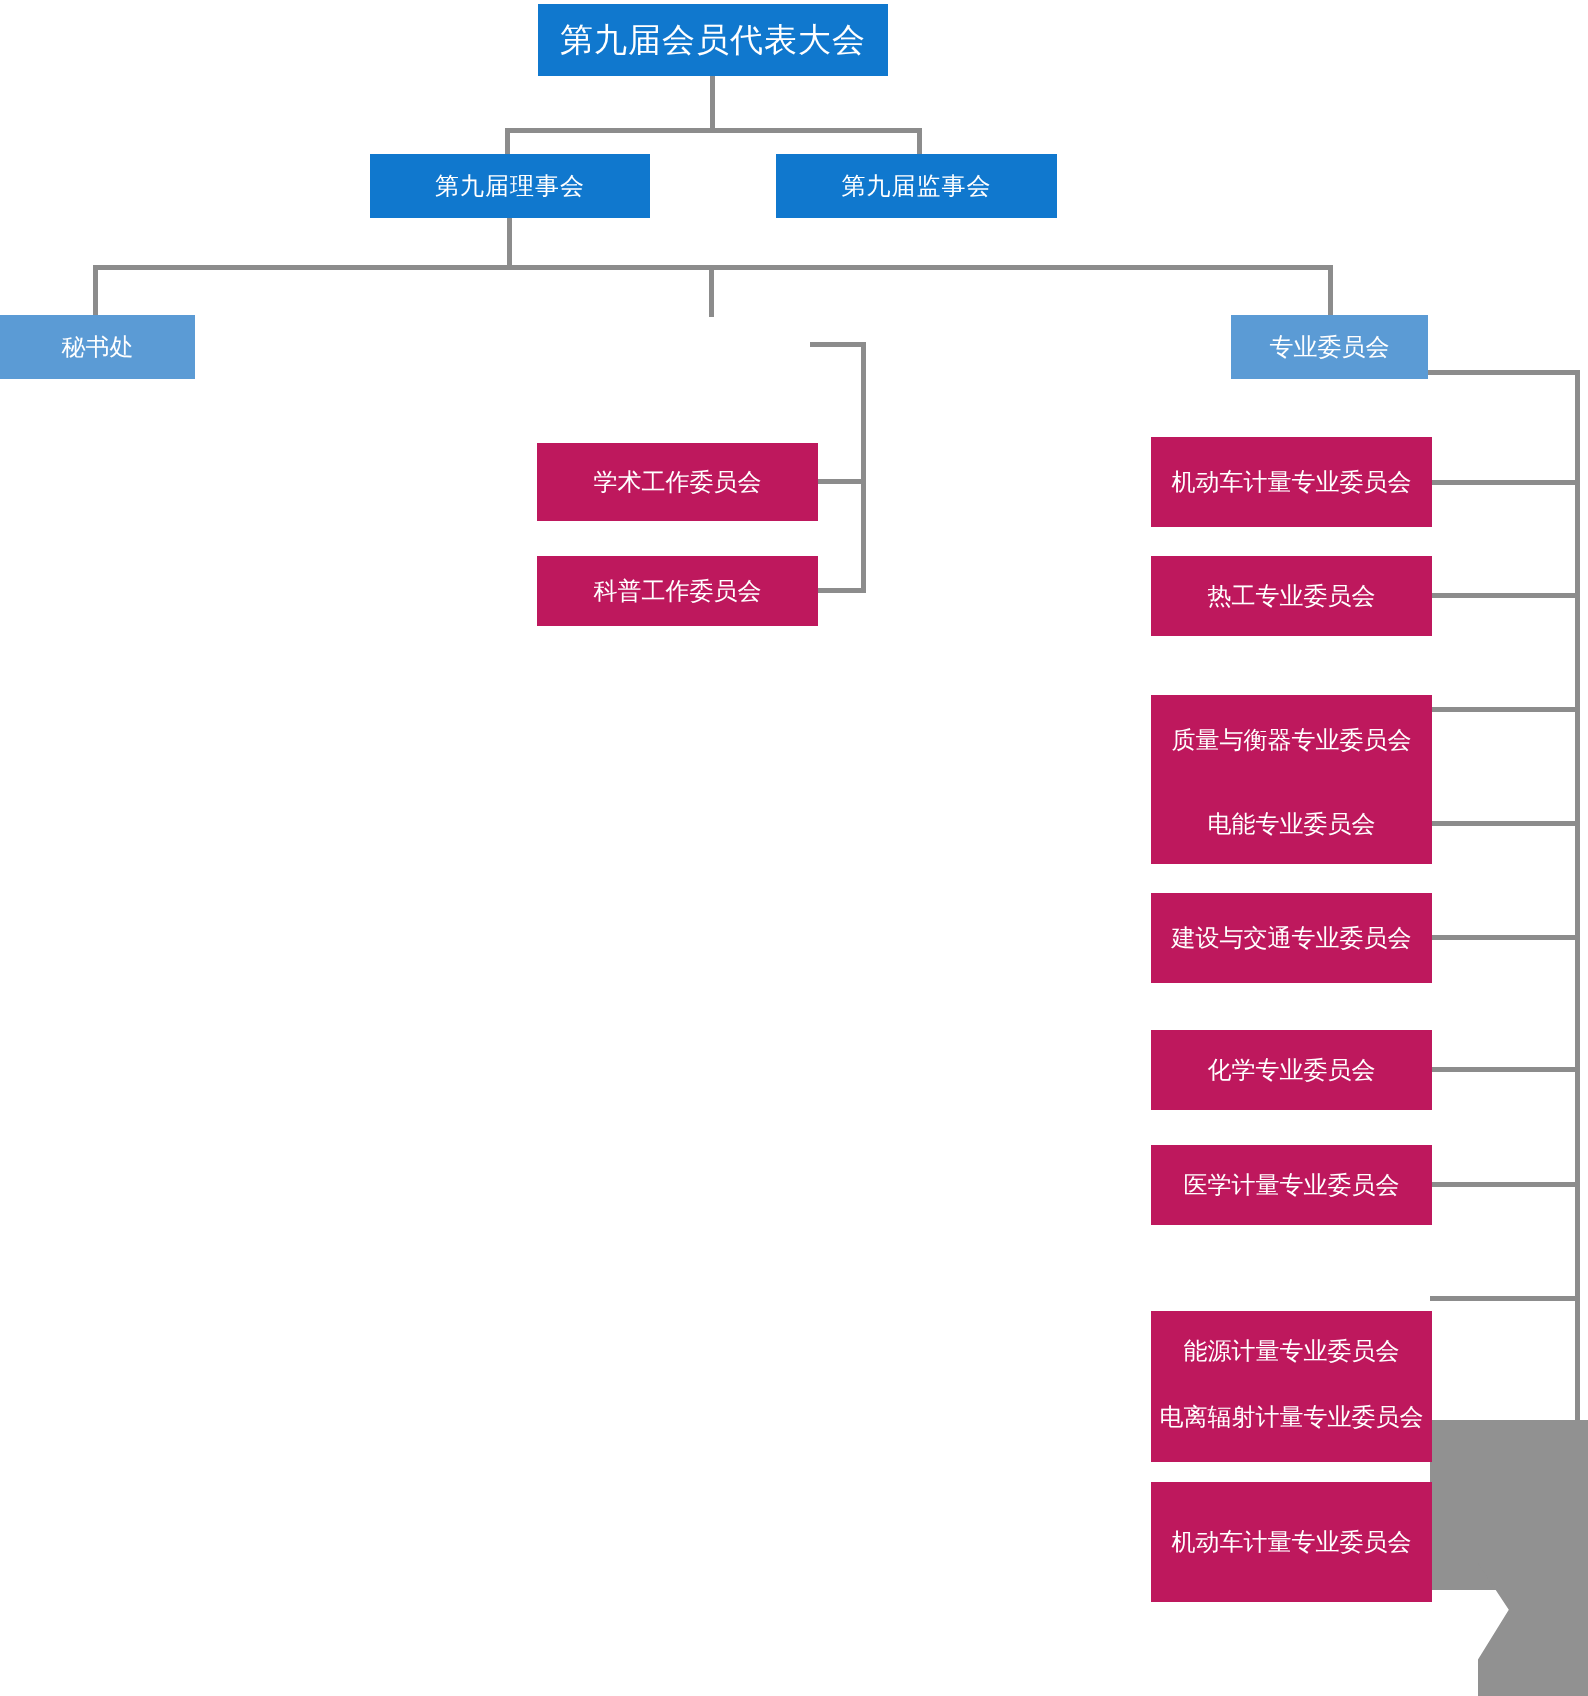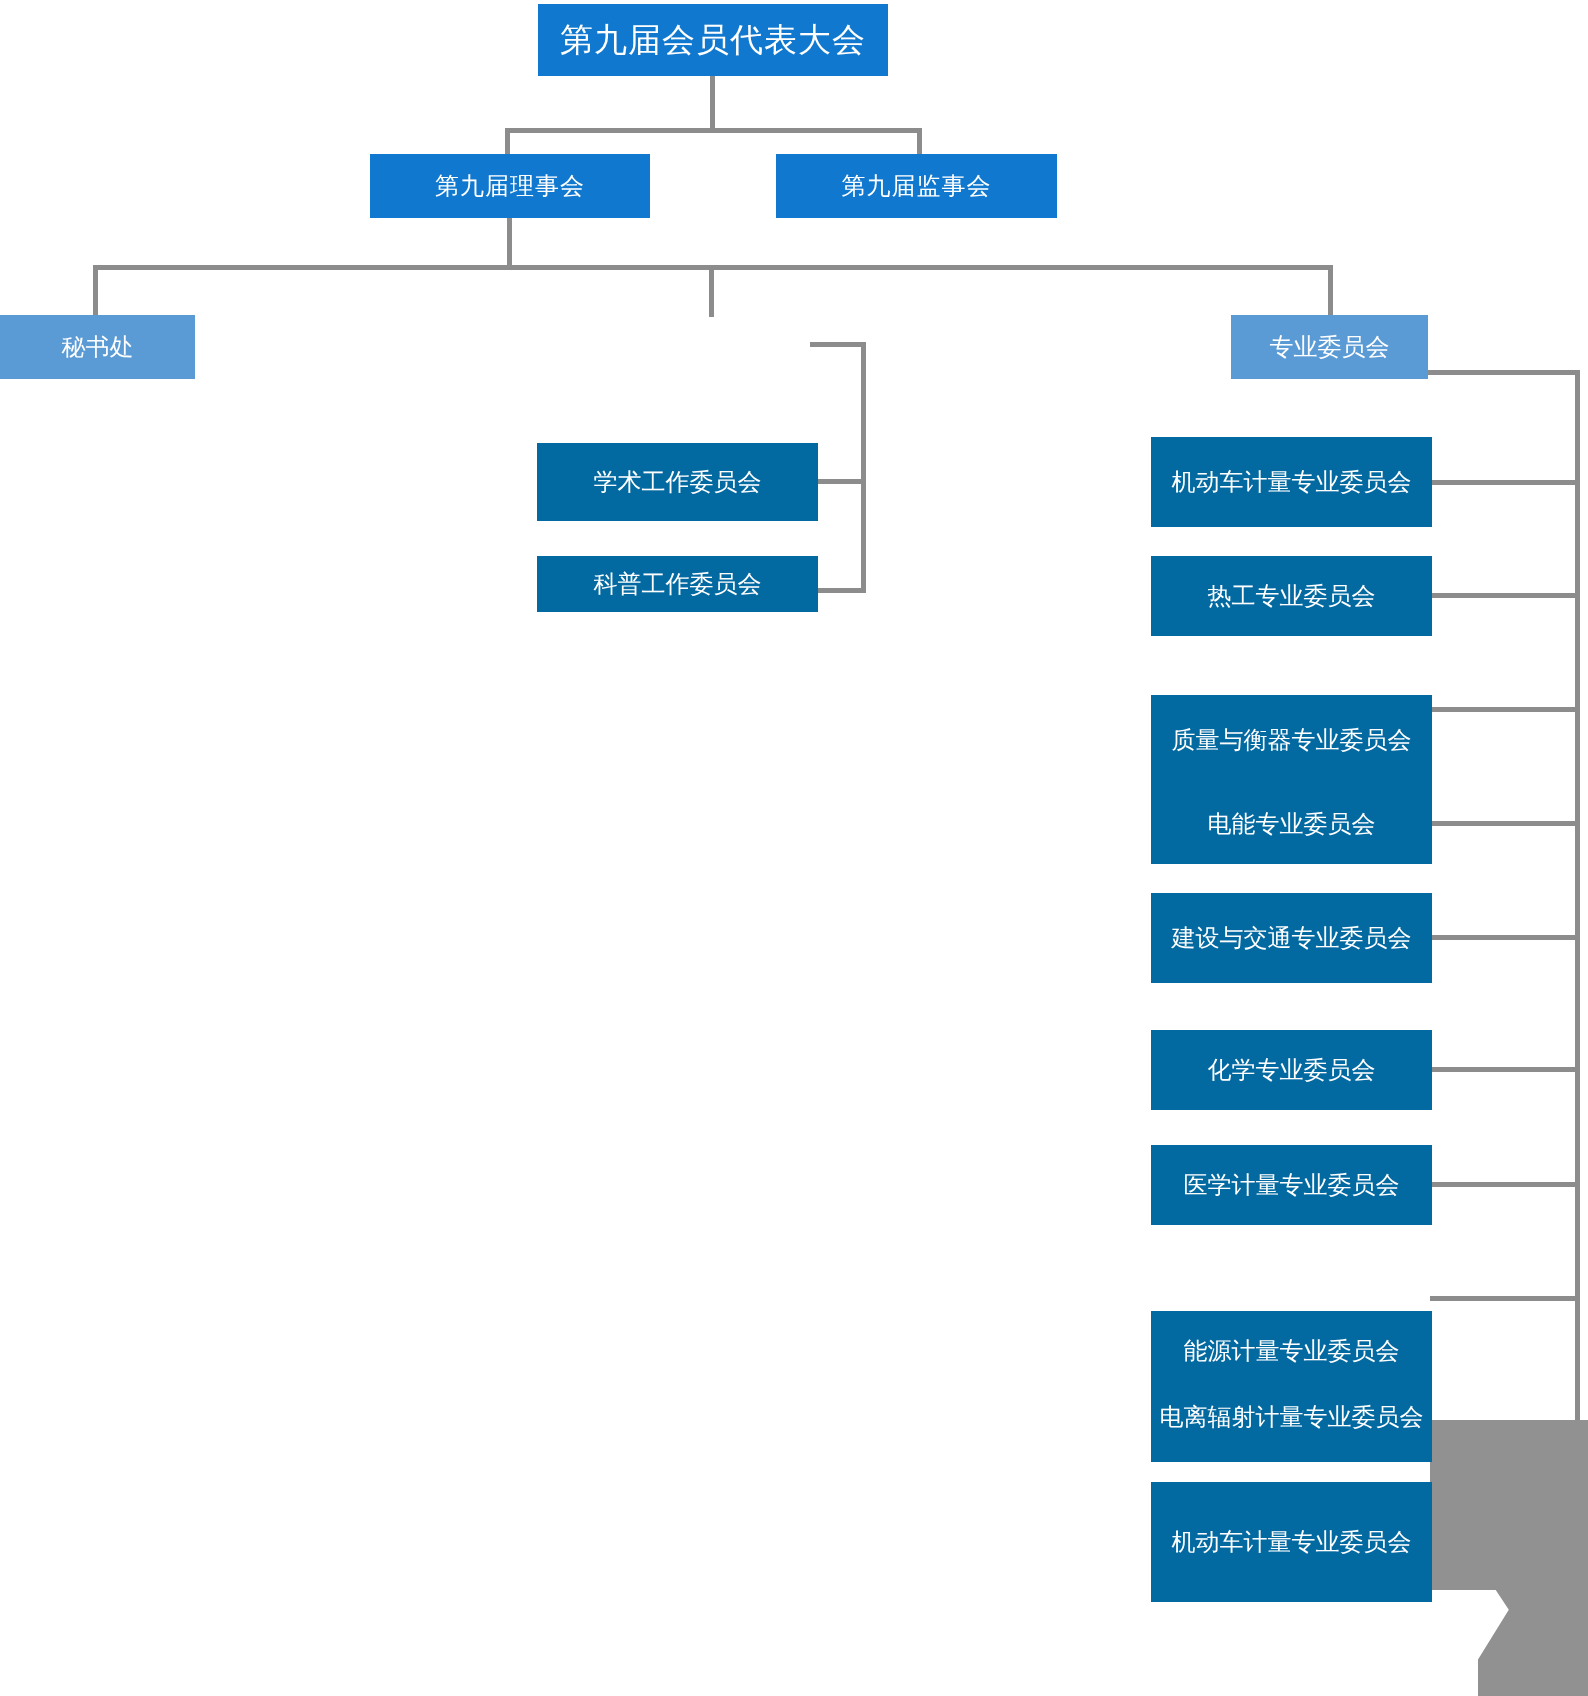--- a/index.html
+++ b/index.html
@@ -38,21 +38,21 @@
     background: #1078CE;
     font-size: 24px;
     letter-spacing: 1px;
   }
   .node.level-2 {
     background: #5B9BD5;
     font-size: 24px;
     justify-content: center;
   }
   .node.level-3 {
-    background: #0369a1;
+    background: #be185d;
     font-size: 24px;
   }
   .conn {
     position: absolute;
     background: #8C8C8C;
   }
   .conn-h { height: 5px; }
   .conn-v { width: 5px; }
   .arrow-marker {
     position: absolute;
@@ -120,21 +120,21 @@
   </div>
 
 
   <div class="node level-2" style="left:1231px; top:315px; width:197px; height:64px;">
     <span>专业委员会</span>
   </div>
 
   <div class="node level-3" style="left:537px; top:443px; width:281px; height:78px;">
     <span>学术工作委员会</span>
   </div>
-  <div class="node level-3" style="left:537px; top:556px; width:281px; height:56px;">
+  <div class="node level-3" style="left:537px; top:556px; width:281px; height:70px;">
     <span>科普工作委员会</span>
   </div>
 
   <div class="node level-3" style="left:1151px; top:437px; width:281px; height:90px;">
     <span>机动车计量专业委员会</span>
   </div>
   <div class="node level-3" style="left:1151px; top:556px; width:281px; height:80px;">
     <span>热工专业委员会</span>
   </div>
   <div class="node level-3" style="left:1151px; top:695px; width:281px; height:90px;">

